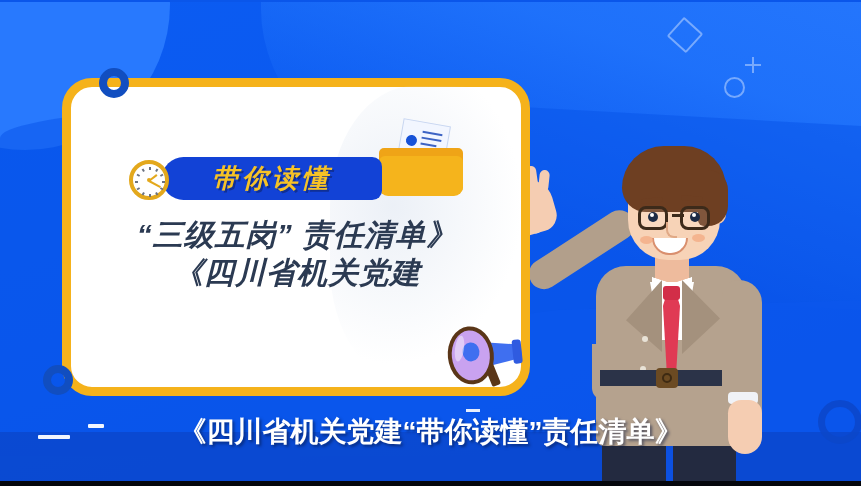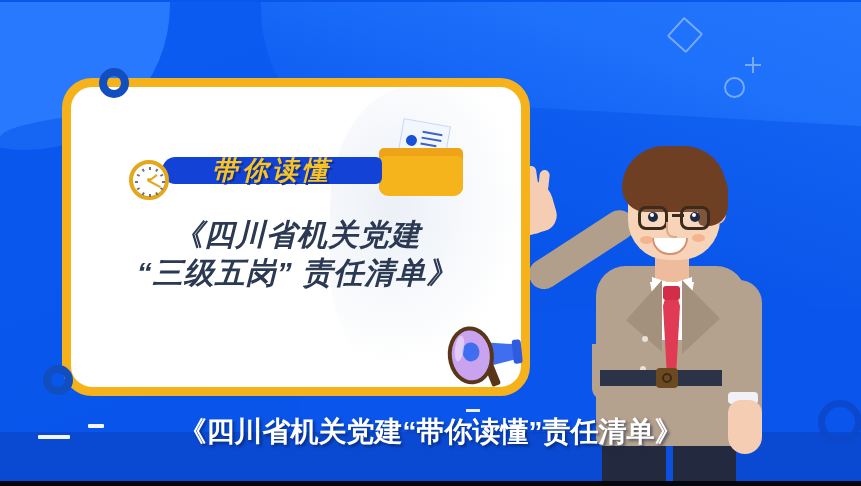--- a/index.html
+++ b/index.html
@@ -66,21 +66,21 @@
     position:absolute;left:330px;top:86px;width:210px;height:300px;
     background:radial-gradient(ellipse at 30% 40%, rgba(220,228,240,.55) 0%, rgba(220,228,240,0) 62%);
     border-radius:40%;pointer-events:none;
   }
   .corner-ring{position:absolute;width:30px;height:30px;border-radius:50%;border:8px solid #114ec0;box-sizing:border-box;background:transparent;}
   .ring-tl{left:99px;top:68px;}
   .ring-bl{left:43px;top:365px;}
 
   
   .banner{
-    position:absolute;left:162px;top:157px;width:220px;height:27px;
+    position:absolute;left:162px;top:157px;width:220px;height:43px;
     background:#1242d6;border-radius:22px 10px 10px 22px;
     display:flex;align-items:center;justify-content:center;
   }
   .banner-text{
     color:#f7c325;font-size:26px;font-weight:bold;letter-spacing:4px;
     font-style:italic;
     text-shadow:2px 2px 0 #0f2f96;
     white-space:nowrap;
   }
   
@@ -294,22 +294,22 @@
     <div class="tick" style="transform:rotate(240deg);"></div>
     <div class="tick" style="transform:rotate(270deg);"></div>
     <div class="tick" style="transform:rotate(300deg);"></div>
     <div class="tick" style="transform:rotate(330deg);"></div>
     <div class="hand-h"></div>
     <div class="hand-m"></div>
     <div class="pin"></div>
   </div>
 
   <div class="title-wrap">
+    <div class="title-line">“三级五岗” 责任清单》</div>
     <div class="title-line">《四川省机关党建</div>
-    <div class="title-line">“三级五岗” 责任清单》</div>
   </div>
 
   <div class="mega">
     <div class="body"></div>
     <div class="ring"></div>
     <div class="handle"></div>
     <div class="cone"></div>
     <div class="cone-inner"></div>
     <div class="hl"></div>
   </div>

